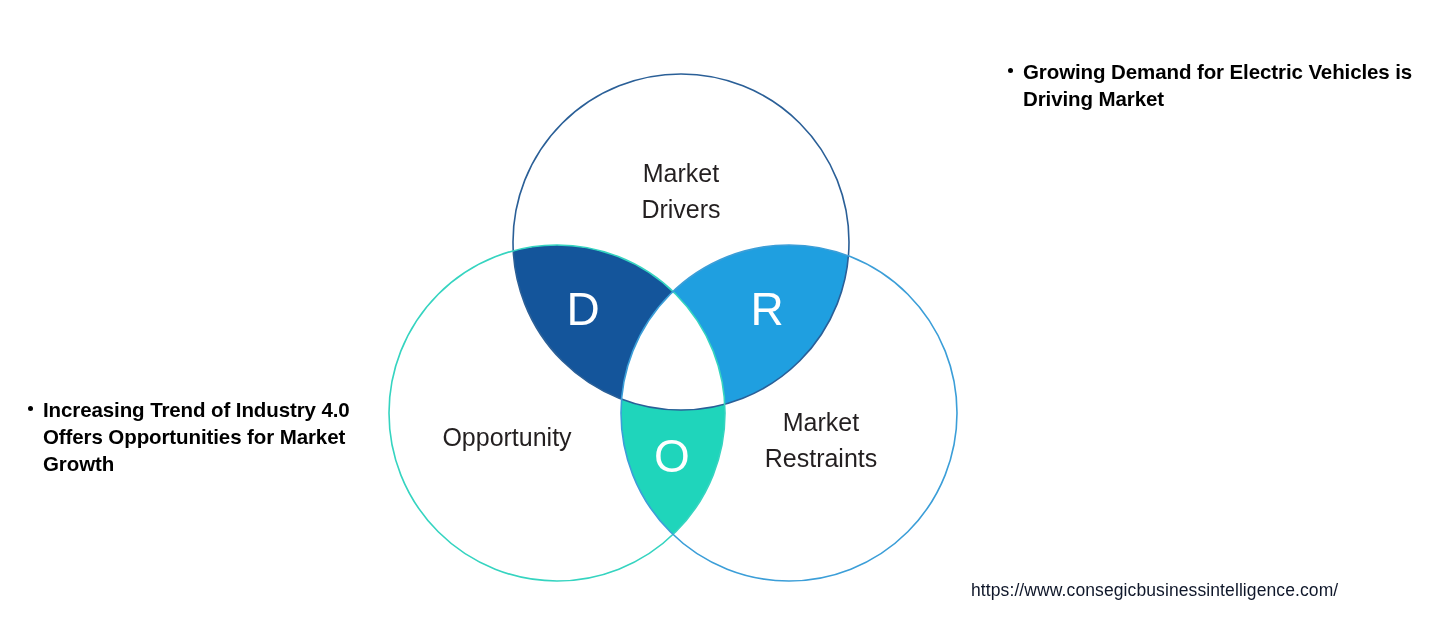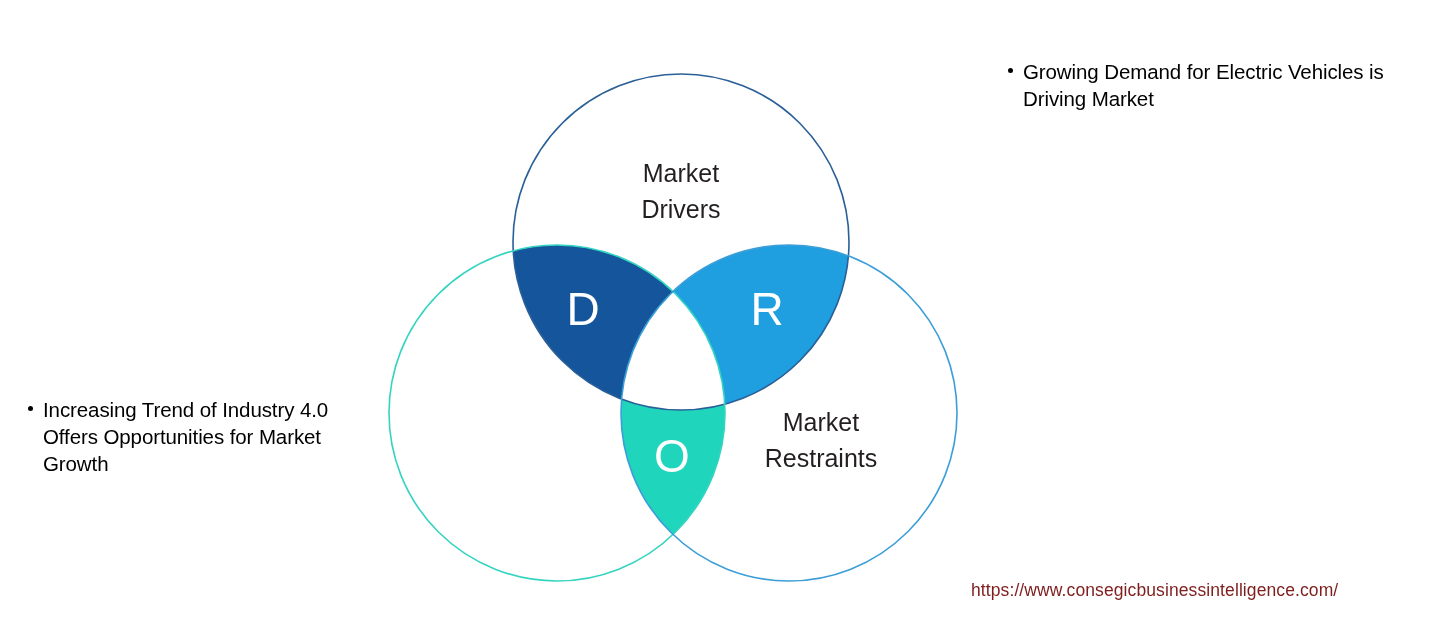--- a/index.html
+++ b/index.html
@@ -64,35 +64,35 @@
     width: 5px;
     height: 5px;
     border-radius: 50%;
     background: #000000;
     margin-top: 10px;
   }
   .callout .txt {
     color: #000000;
     font-family: "Liberation Sans", sans-serif;
     font-size: 20.5px;
-    font-weight: 400;
+    font-weight: 700;
     line-height: 1.32;
     letter-spacing: -0.1px;
   }
 
   #callout-left  { left: 28px;  top: 396px;  width: 335px; }
   #callout-top-right    { left: 1008px; top: 58px;  width: 432px; }
   #callout-bottom-right { left: 1008px; top: 430px; width: 420px; }
 
   
   #source-url {
     position: absolute;
     left: 971px;
     top: 580px;
-    color: #7f1d1d;
+    color: #0f172a;
     font-family: "Liberation Sans", sans-serif;
     font-size: 17.5px;
     font-weight: 400;
     letter-spacing: 0.1px;
     white-space: nowrap;
   }
 </style>
 </head>
 <body>
 
@@ -146,20 +146,21 @@
       </g>
 
       <circle cx="681" cy="226" r="168" fill="none" stroke="#2a5f97" stroke-width="1.6"></circle>
       <circle cx="557" cy="397" r="168" fill="none" stroke="#35d4c0" stroke-width="1.6"></circle>
       <circle cx="789" cy="397" r="168" fill="none" stroke="#3b9ed8" stroke-width="1.6"></circle>
     </svg>
 
     <div class="venn-label" style="left:681px; top:175px;">Market
 Drivers</div>
 
+    <div class="venn-label" style="left:507px; top:421px;">Opportunity</div>
 
     <div class="venn-label" style="left:821px; top:424px;">Market
 Restraints</div>
 
     <div class="venn-letter" style="left:583px; top:293px;">D</div>
 
     <div class="venn-letter" style="left:767px; top:293px;">R</div>
 
     <div class="venn-letter" style="left:672px; top:440px;">O</div>
   </div>

